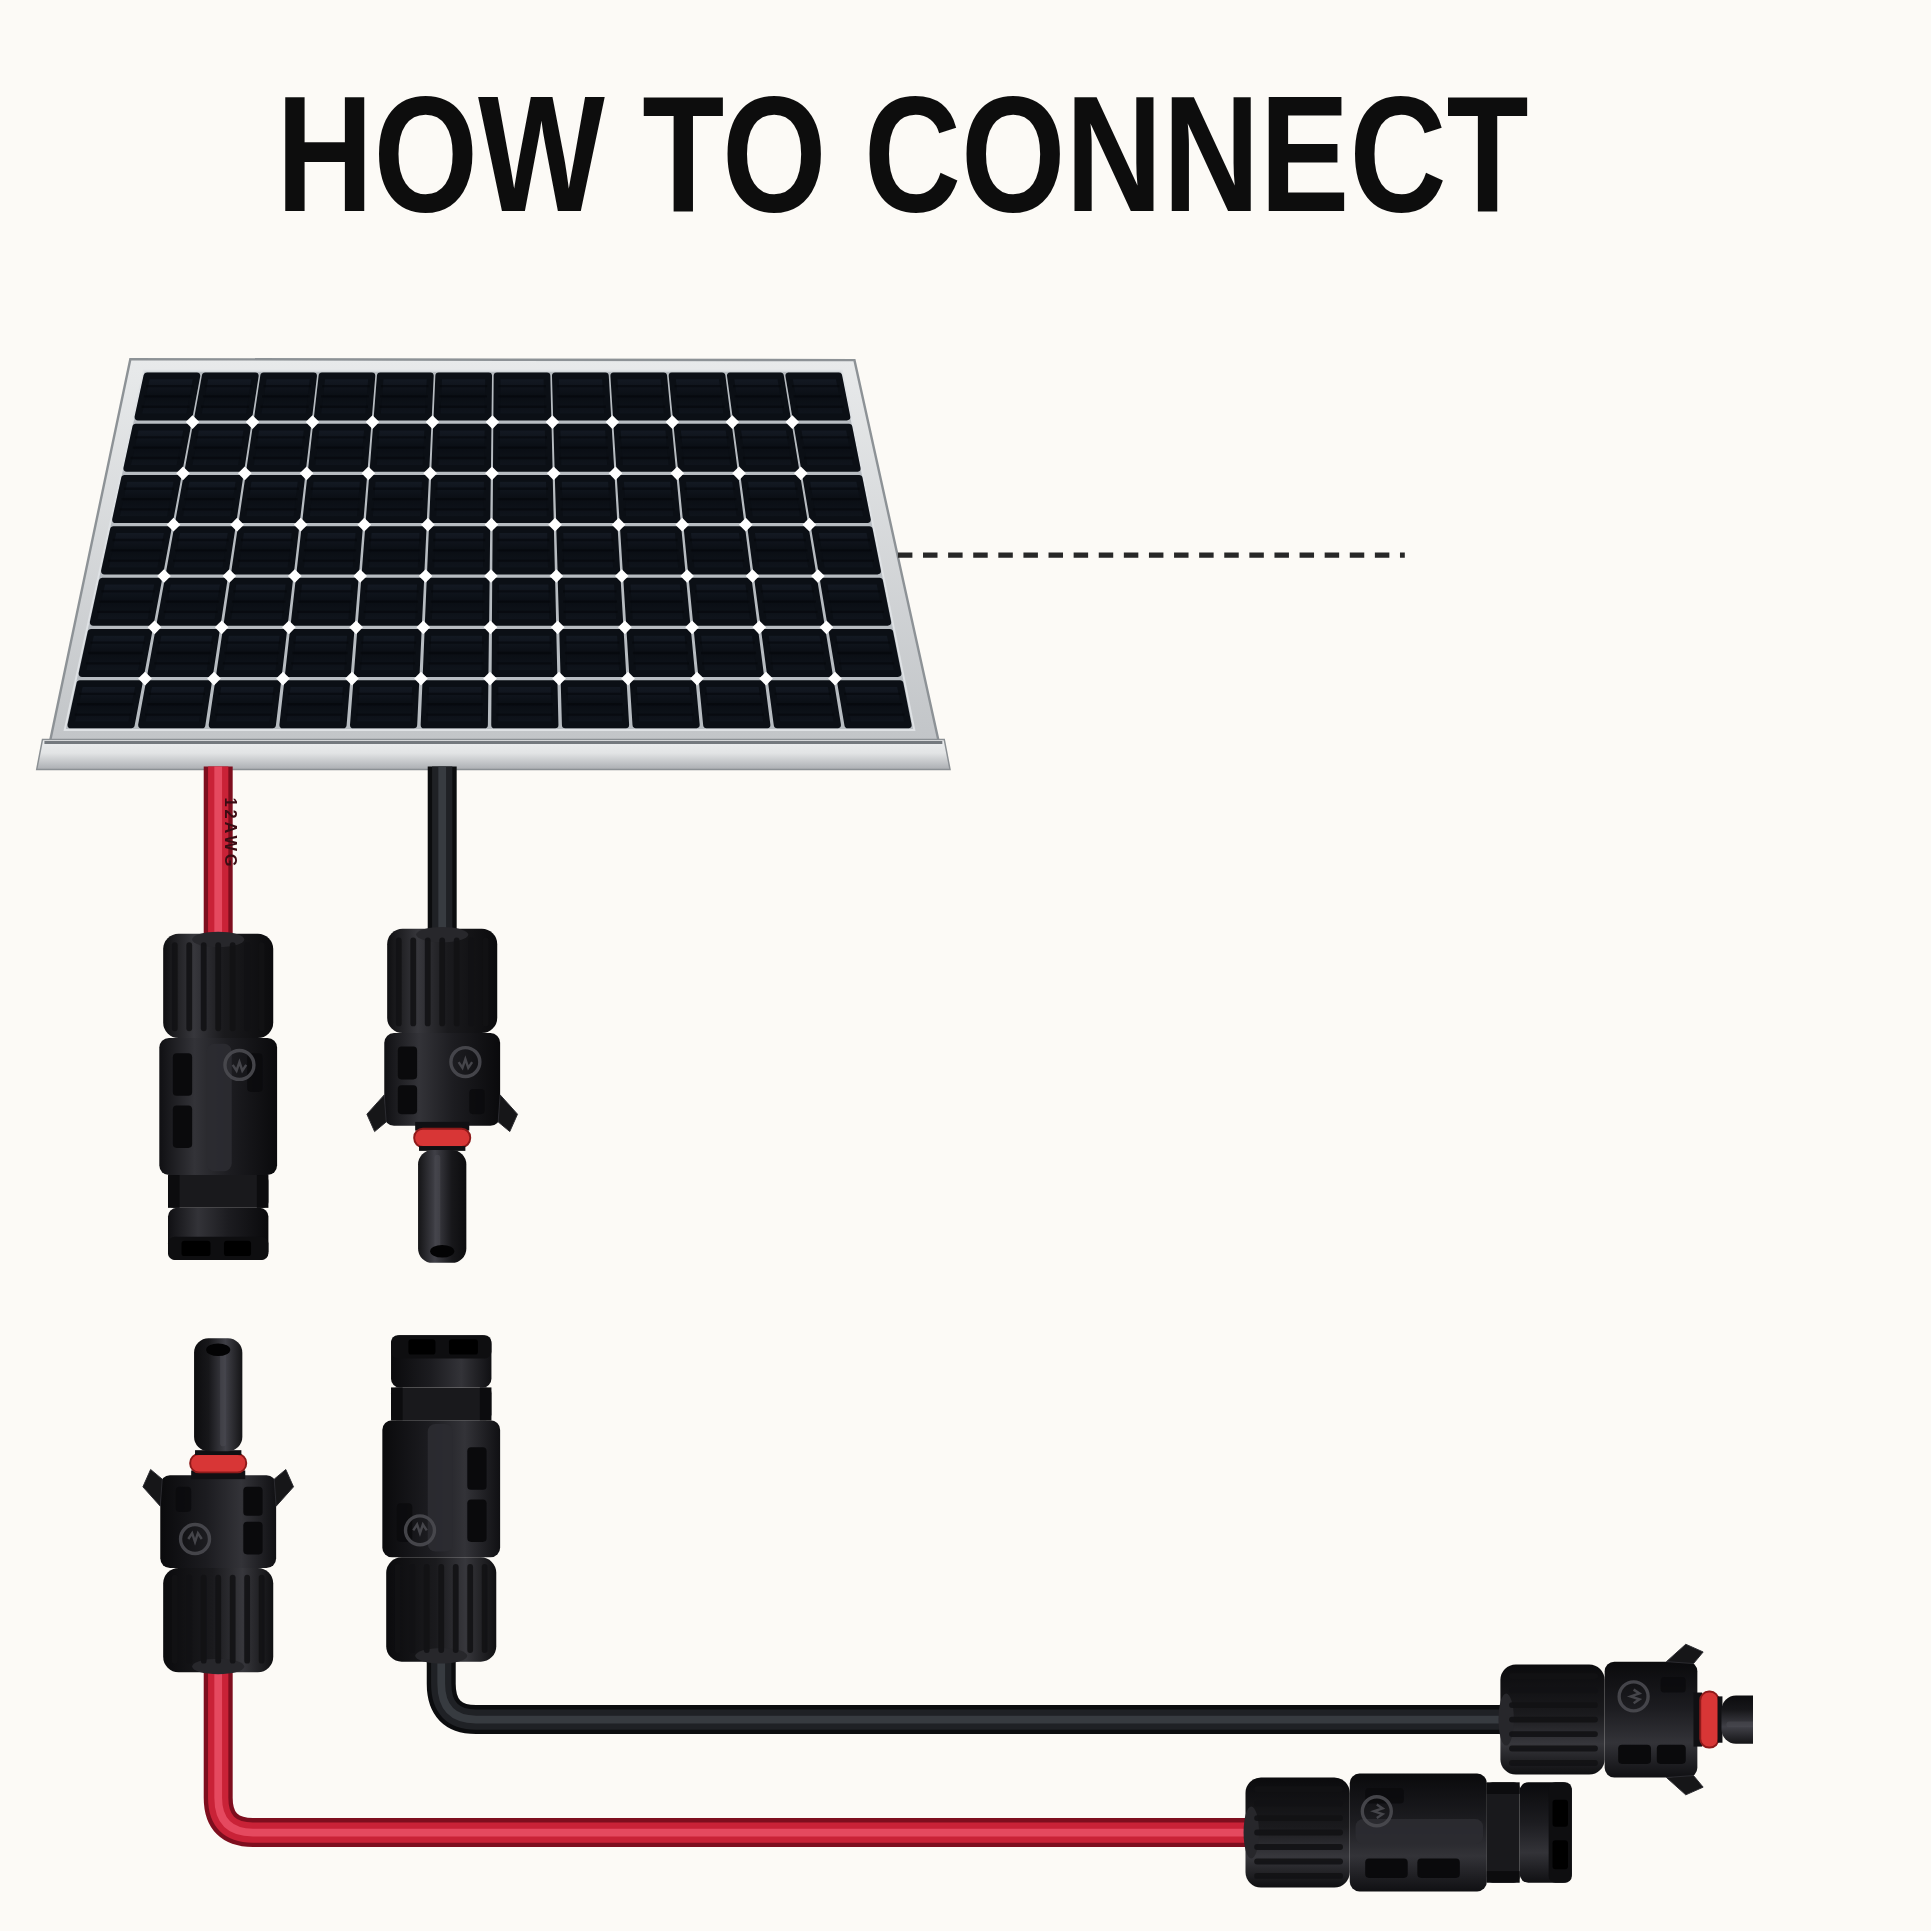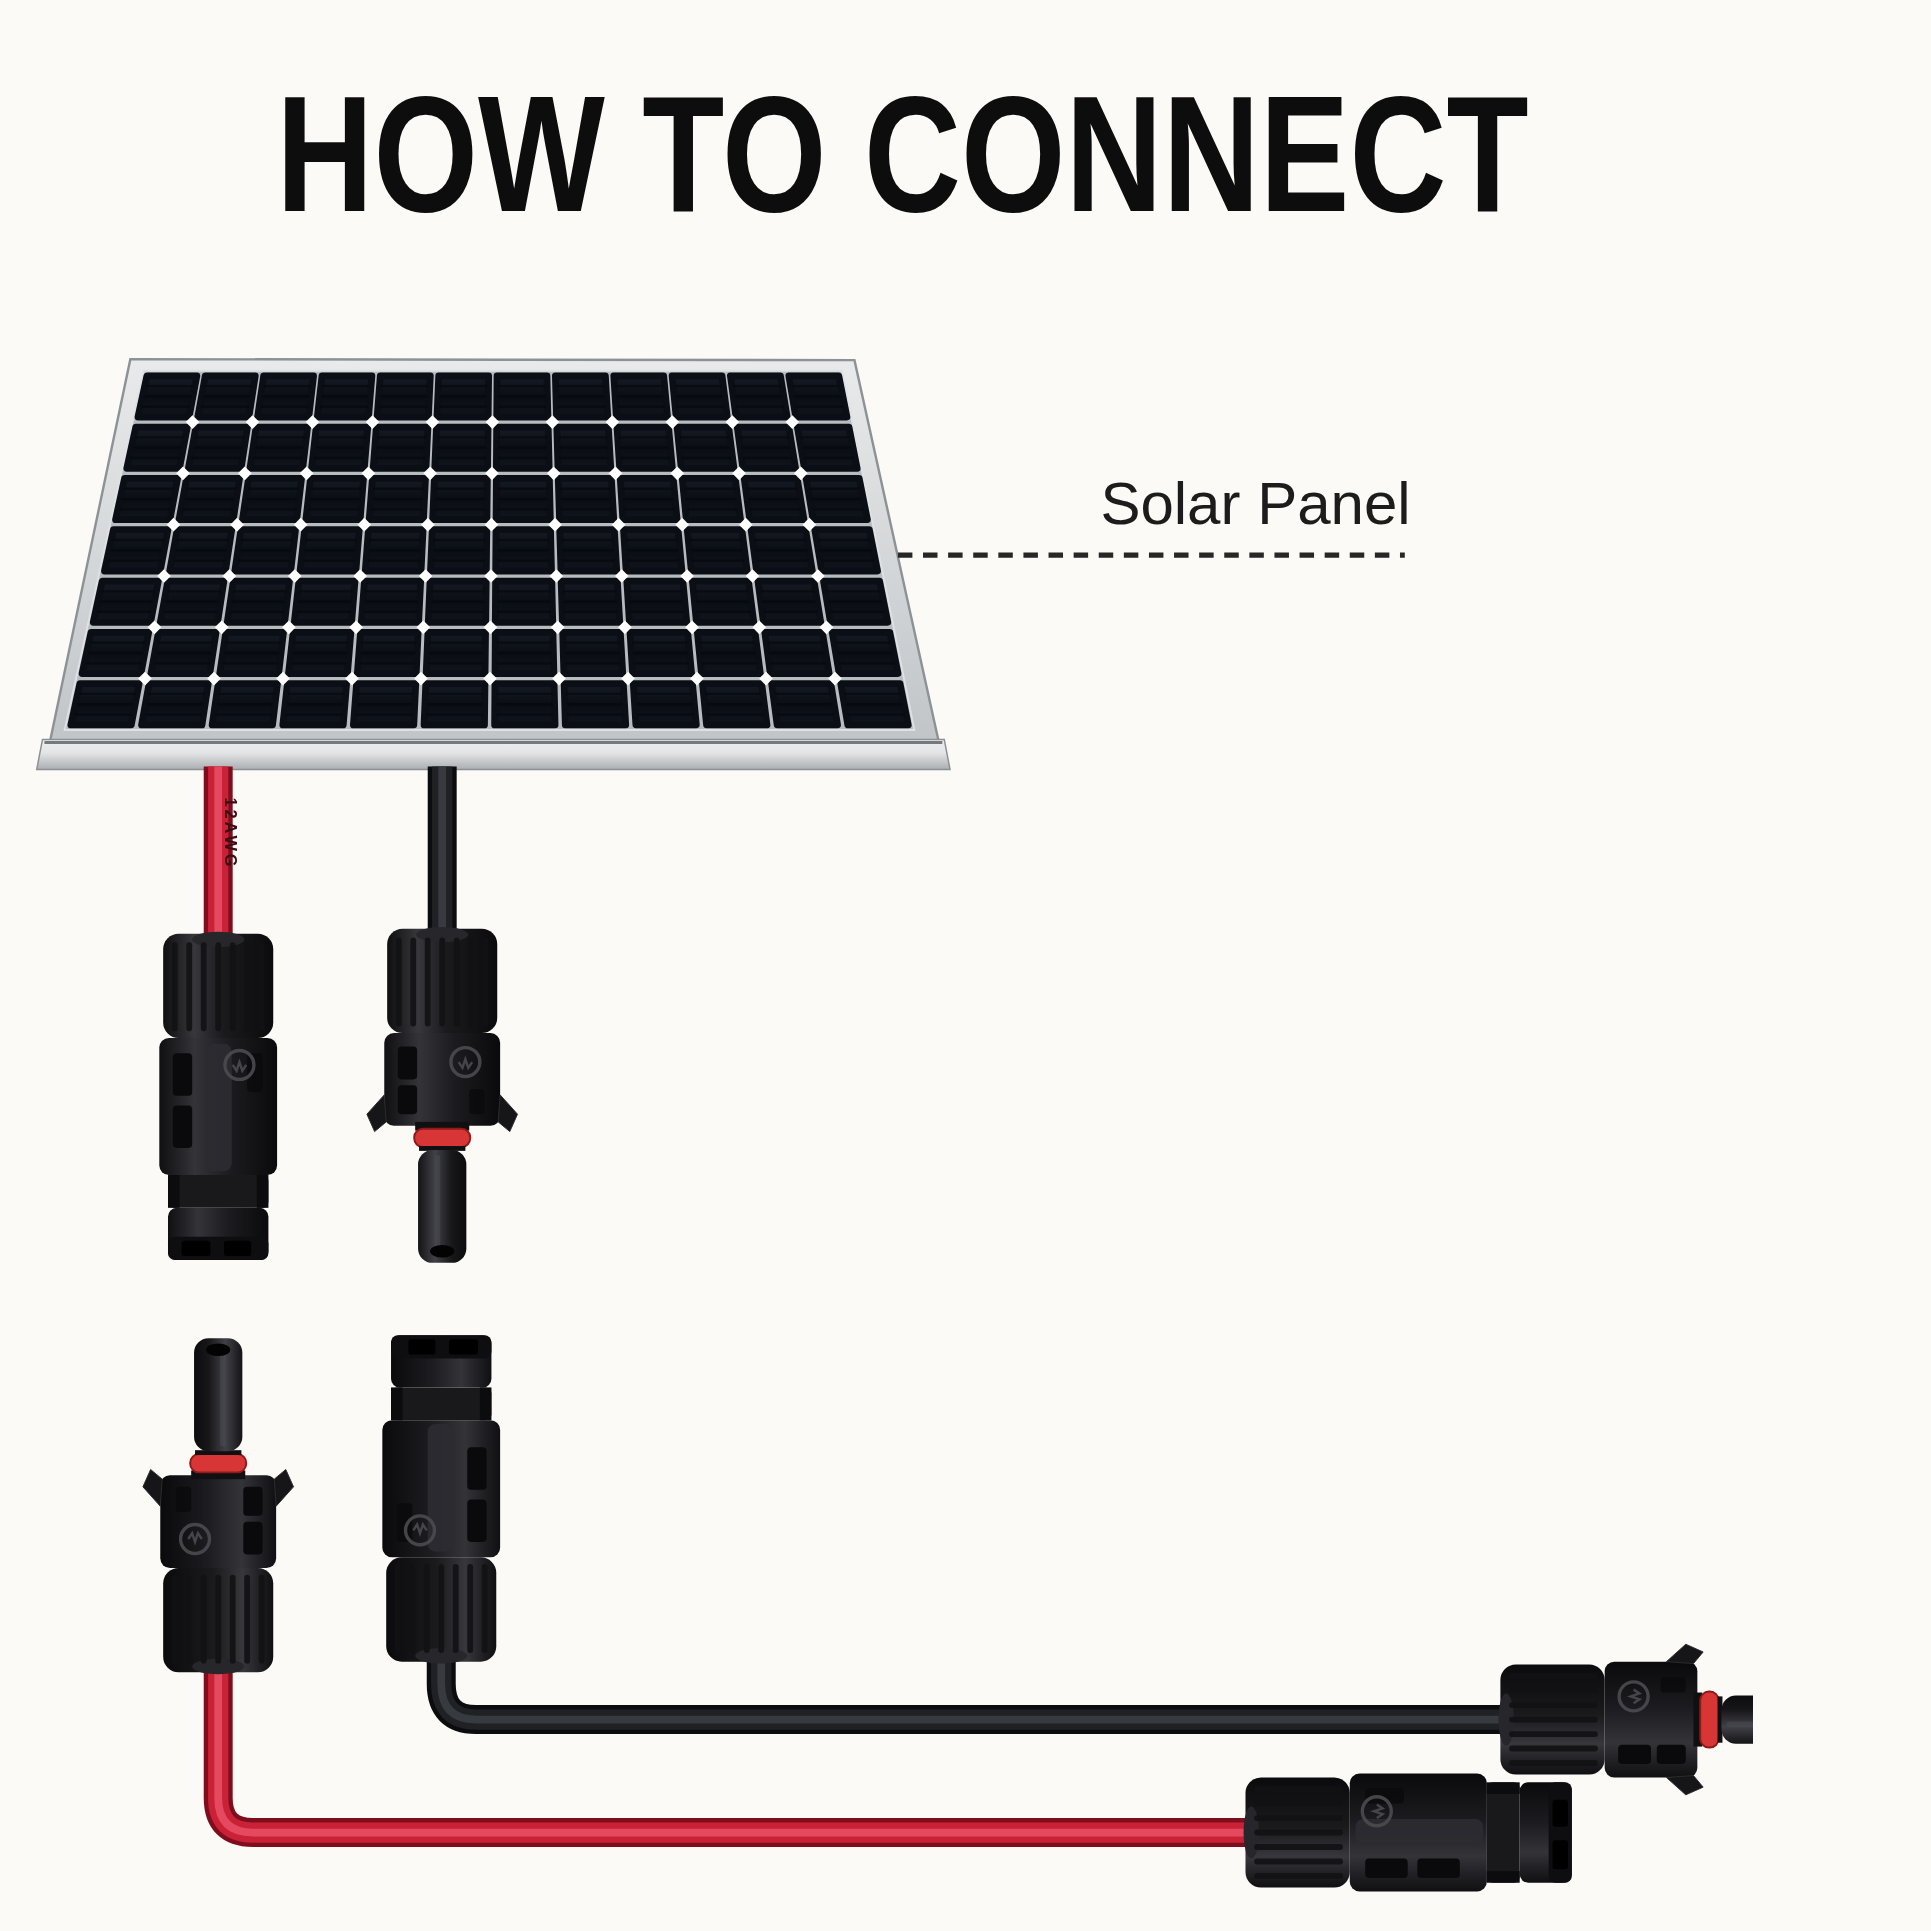--- a/index.html
+++ b/index.html
@@ -19,21 +19,20 @@
     text-align:center;font-size:60px;line-height:1.1;color:#1c1c1c;
     font-family:"Liberation Sans",sans-serif;
   }
   svg.scene{position:absolute;left:0;top:0;width:1931px;height:1931px;}
 </style>
 </head>
 <body style="background: rgb(252, 250, 246);">
 
 <div class="stage">
   <h1 class="title">HOW TO CONNECT</h1>
-  <div class="solar-label">Solar Panel</div>
   <svg class="scene" id="scene" viewBox="0 0 2000 2000">
       <defs>
         <linearGradient id="cg">
           <stop offset="0" stop-color="#0f0f11"></stop>
           <stop offset="0.28" stop-color="#37373c"></stop>
           <stop offset="0.55" stop-color="#1a1a1d"></stop>
           <stop offset="1" stop-color="#0b0b0d"></stop>
         </linearGradient>
         <linearGradient id="bg2">
           <stop offset="0" stop-color="#101013"></stop>

